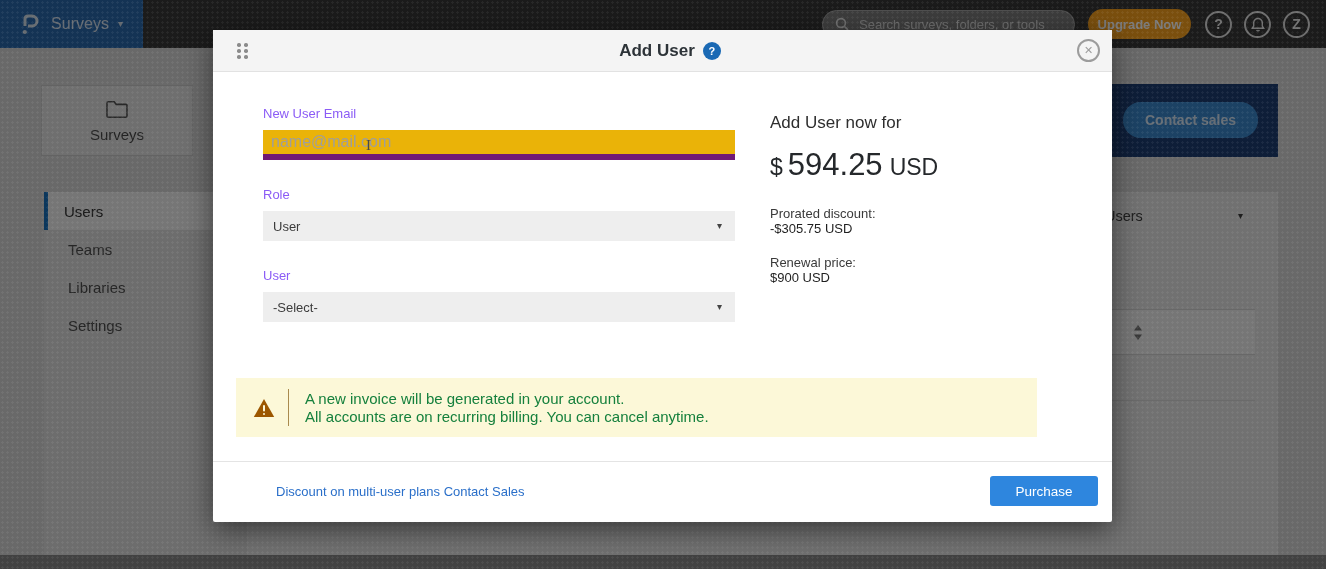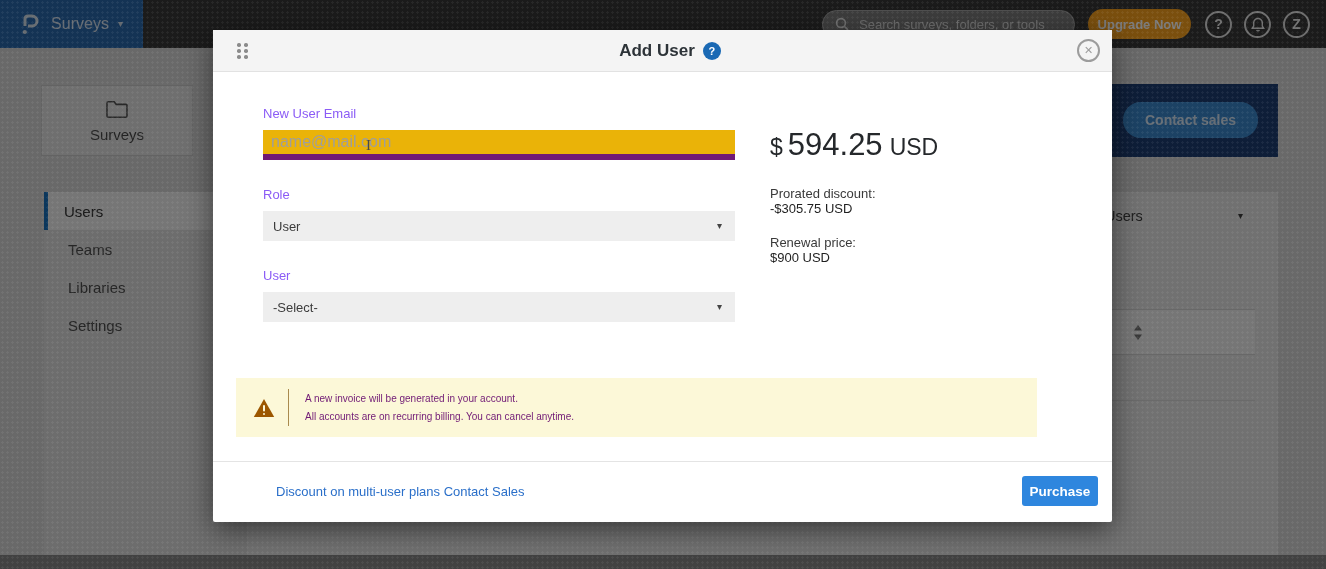--- a/index.html
+++ b/index.html
@@ -65,25 +65,25 @@
   .amount{font-size:31px;font-weight:normal;margin-left:5px;}
   .cur-code{font-size:23px;margin-left:7px;}
   .price-rows{margin-top:23px;}
   .p-row{display:flex;justify-content:space-between;font-size:13px;margin-bottom:19px;flex-direction:column;}
   .p-row .lbl{color:#3a3a3a;}
   .p-row .val{color:#1f1f1f;}
 
   .warning{position:absolute;left:23px;top:348px;width:801px;height:59px;background:#fcf8d8;display:flex;align-items:center;}
   .warn-icon{margin-left:17px;flex:0 0 auto;}
   .warn-divider{width:1px;height:37px;background:#a98a4e;margin:0 16px 0 13px;}
-  .warn-text{font-size:10px;color:#701a75;line-height:17.5px;}
+  .warn-text{font-size:15px;color:#15803d;line-height:17.5px;}
 
   .m-footer{position:absolute;left:0;right:0;bottom:0;height:61px;border-top:1px solid #e4e4e4;}
   .footer-link{position:absolute;left:63px;top:22px;font-size:13px;color:#2a6fc9;cursor:pointer;}
-  .purchase-btn{position:absolute;right:14px;top:14px;width:76px;height:30px;background:#2e86de;border:none;border-radius:3px;color:#fff;font-size:13.5px;font-weight:bold;cursor:pointer;}
+  .purchase-btn{position:absolute;right:14px;top:14px;width:108px;height:30px;background:#2e86de;border:none;border-radius:3px;color:#fff;font-size:13.5px;font-weight:normal;cursor:pointer;}
 </style>
 </head>
 <body>
 
 <div id="frame">
 
   <div class="topbar">
     <div class="logo-box">
       <svg width="22" height="24" viewBox="0 0 22 24">
         <path d="M5 14 V7 Q5 4 8 4 H12 A5 5 0 0 1 12 14 H8" fill="none" stroke="#d8e3ef" stroke-width="3"></path>
@@ -182,20 +182,21 @@
       </div>
 
       <div class="f-label">User</div>
       <div class="select">
         <span>-Select-</span>
         <span class="caret">▾</span>
       </div>
     </div>
 
     <div class="price-col">
+      <div class="price-head">Add User now for</div>
       <div class="price-line">
         <span class="cur-sym">$</span>
         <span class="amount">594.25</span>
         <span class="cur-code">USD</span>
       </div>
       <div class="price-rows">
         <div class="p-row">
           <span class="lbl">Prorated discount:</span>
           <span class="val">-$305.75 USD</span>
         </div>

